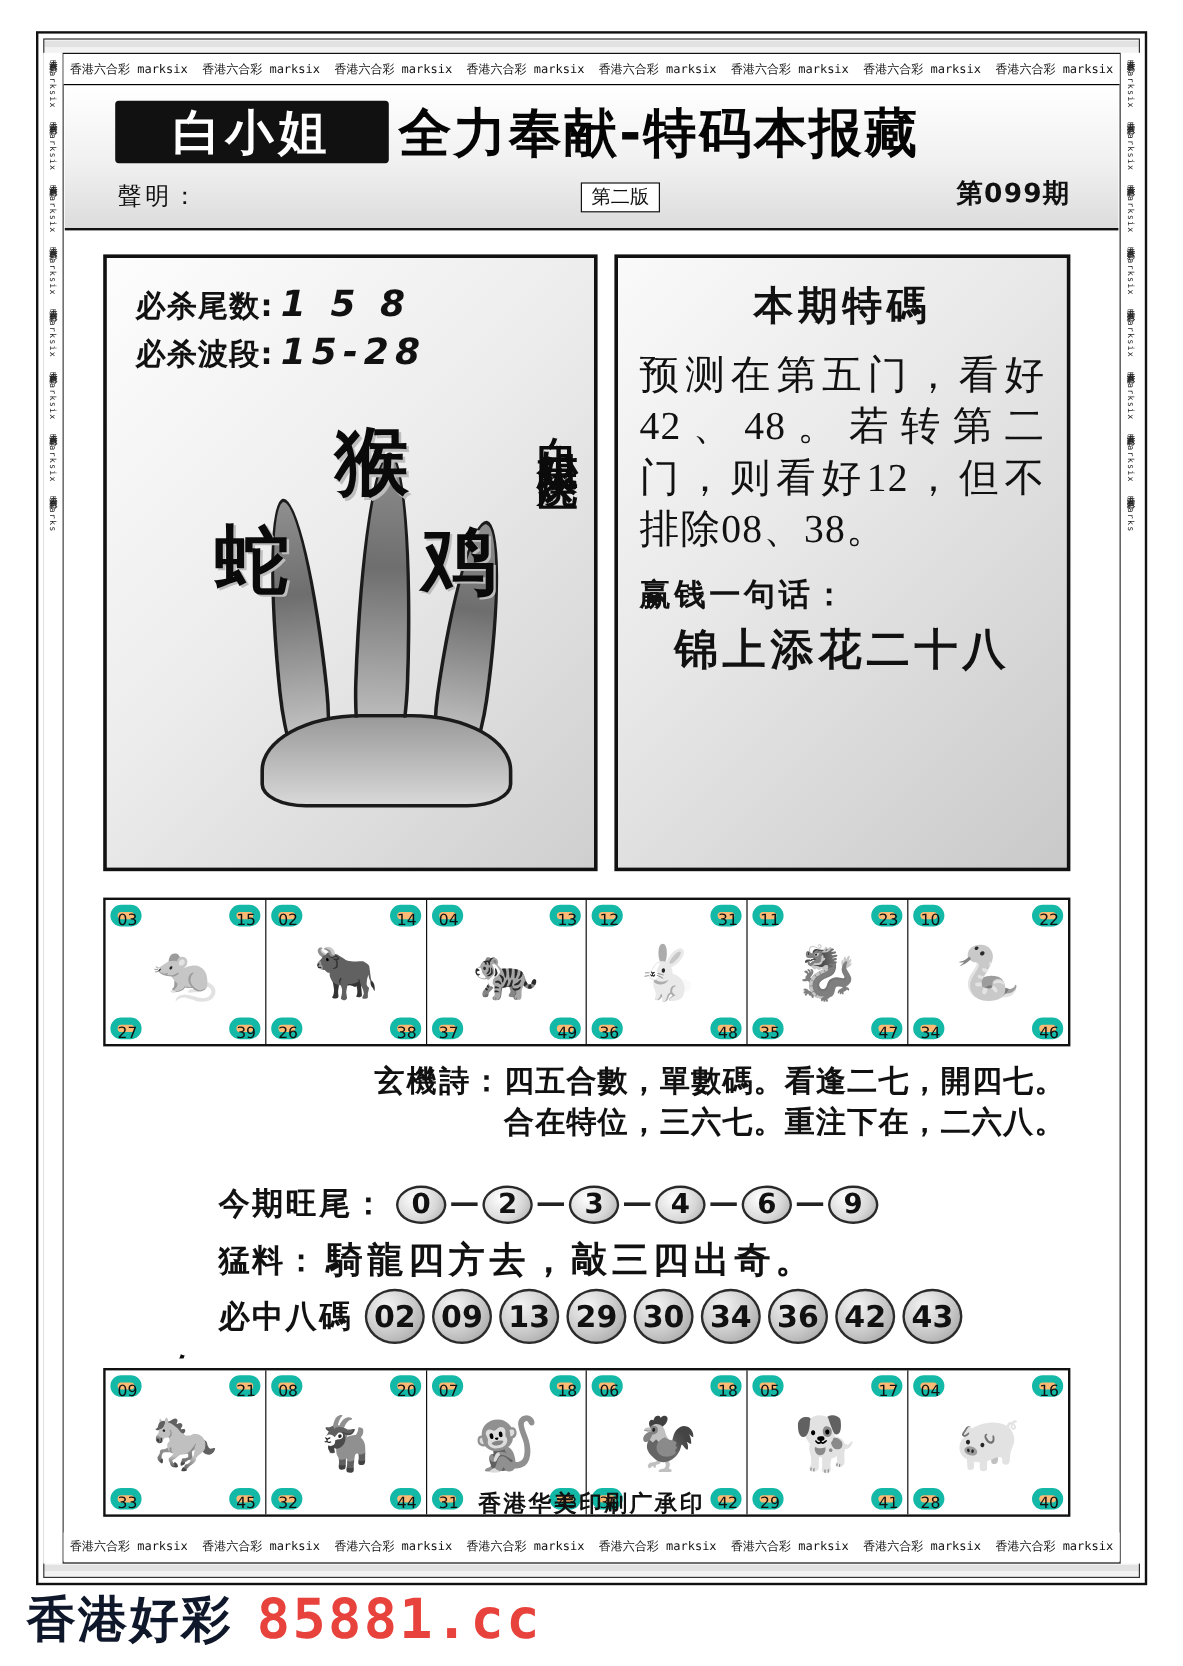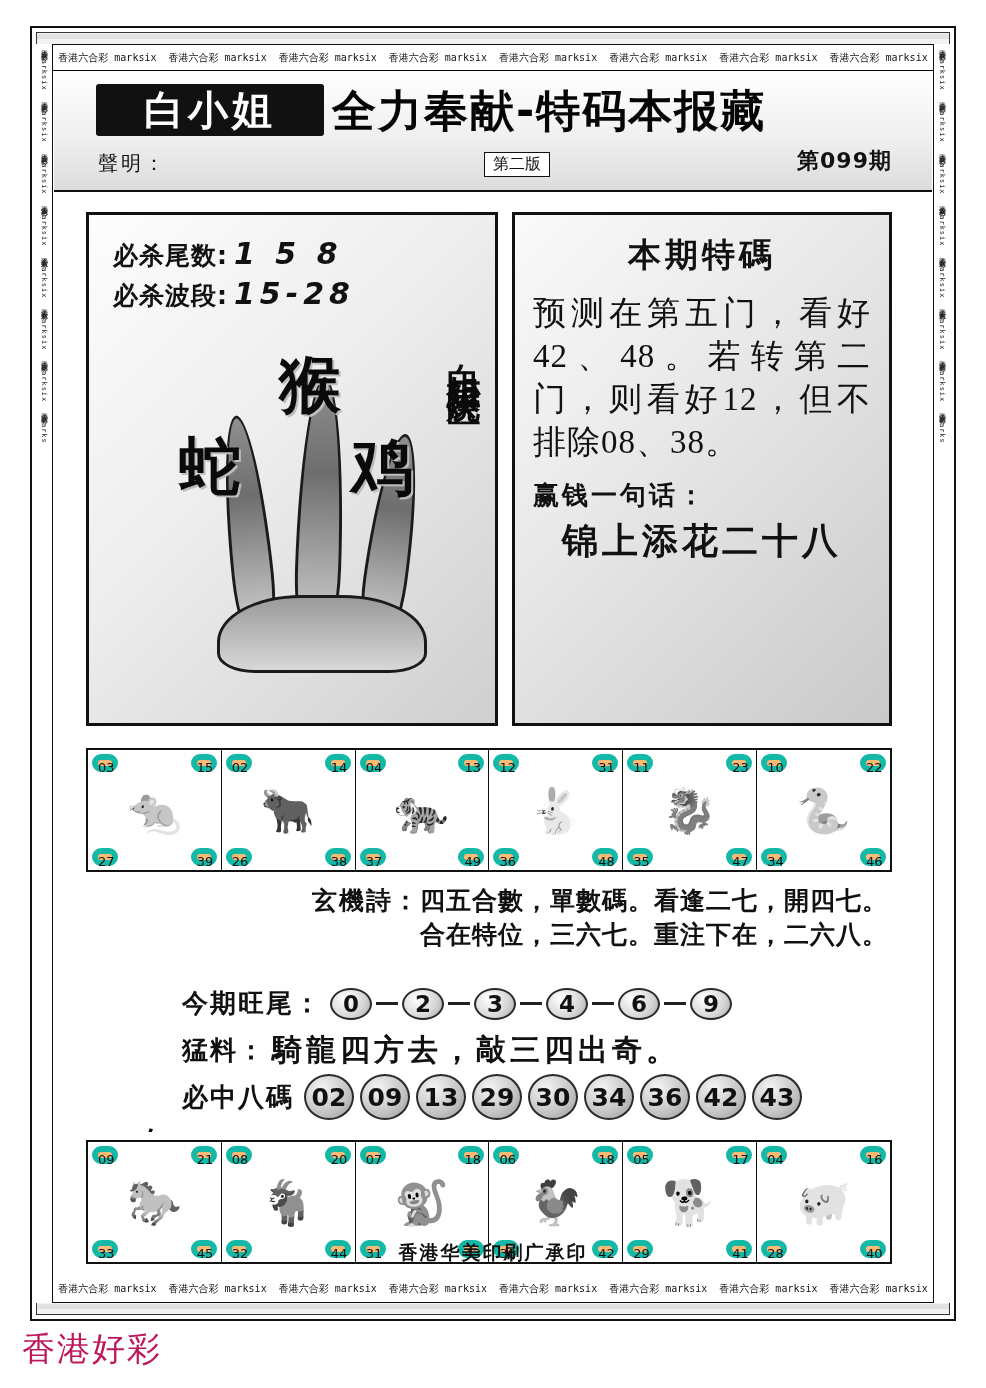--- a/index.html
+++ b/index.html
@@ -355,23 +355,23 @@
     letter-spacing:2px;
   }
 
   
   .watermark {
     position:absolute; left:22px; top:1318px; width:940px; height:62px;
     display:flex; align-items:center;
   }
   .wm-cn {
     font-family:"DejaVu Sans", sans-serif;
-    font-weight:normal;
-    font-size:33px;
-    color:#be185d;
+    font-weight:bold;
+    font-size:41px;
+    color:#0f172a;
     letter-spacing:2px;
   }
   .wm-num {
     font-family:"DejaVu Sans Mono", monospace;
     font-weight:bold;
     font-size:46px;
     color:#e8423c;
     letter-spacing:2px;
     margin-left:20px;
   }
@@ -590,15 +590,16 @@
     <span class="seg">香港六合彩 marksix</span>
     <span class="seg">香港六合彩 marksix</span>
     <span class="seg">香港六合彩 marksix</span>
     <span class="seg">香港六合彩 marksix</span>
     <span class="seg">香港六合彩 marksix</span>
     <span class="seg">香港六合彩 marksix</span>
   </div>
 
   <div class="watermark">
     <span class="wm-cn">香港好彩</span>
+    <span class="wm-num">85881.cc</span>
   </div>
 
 </div>
 
 </body></html>

